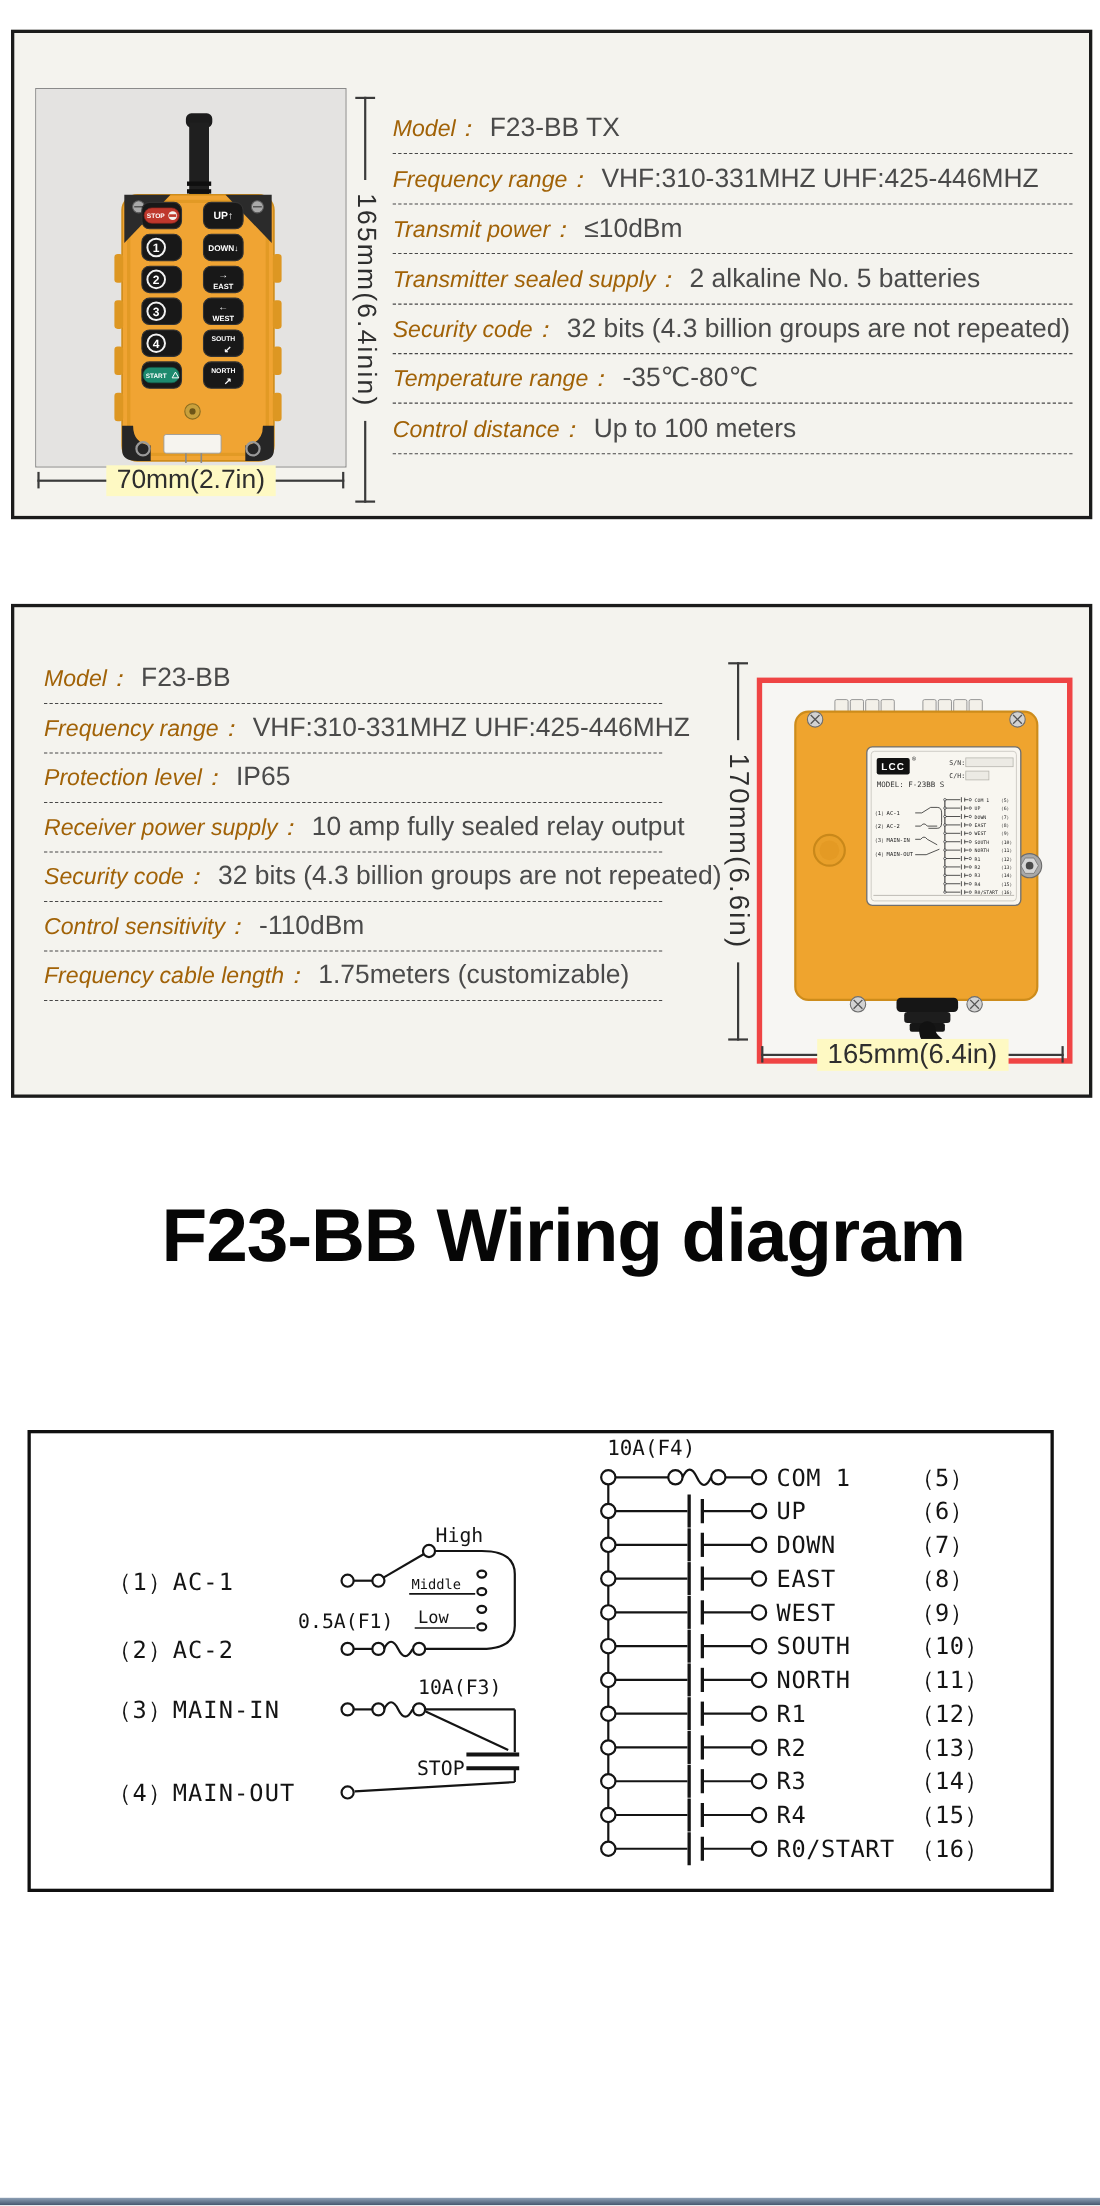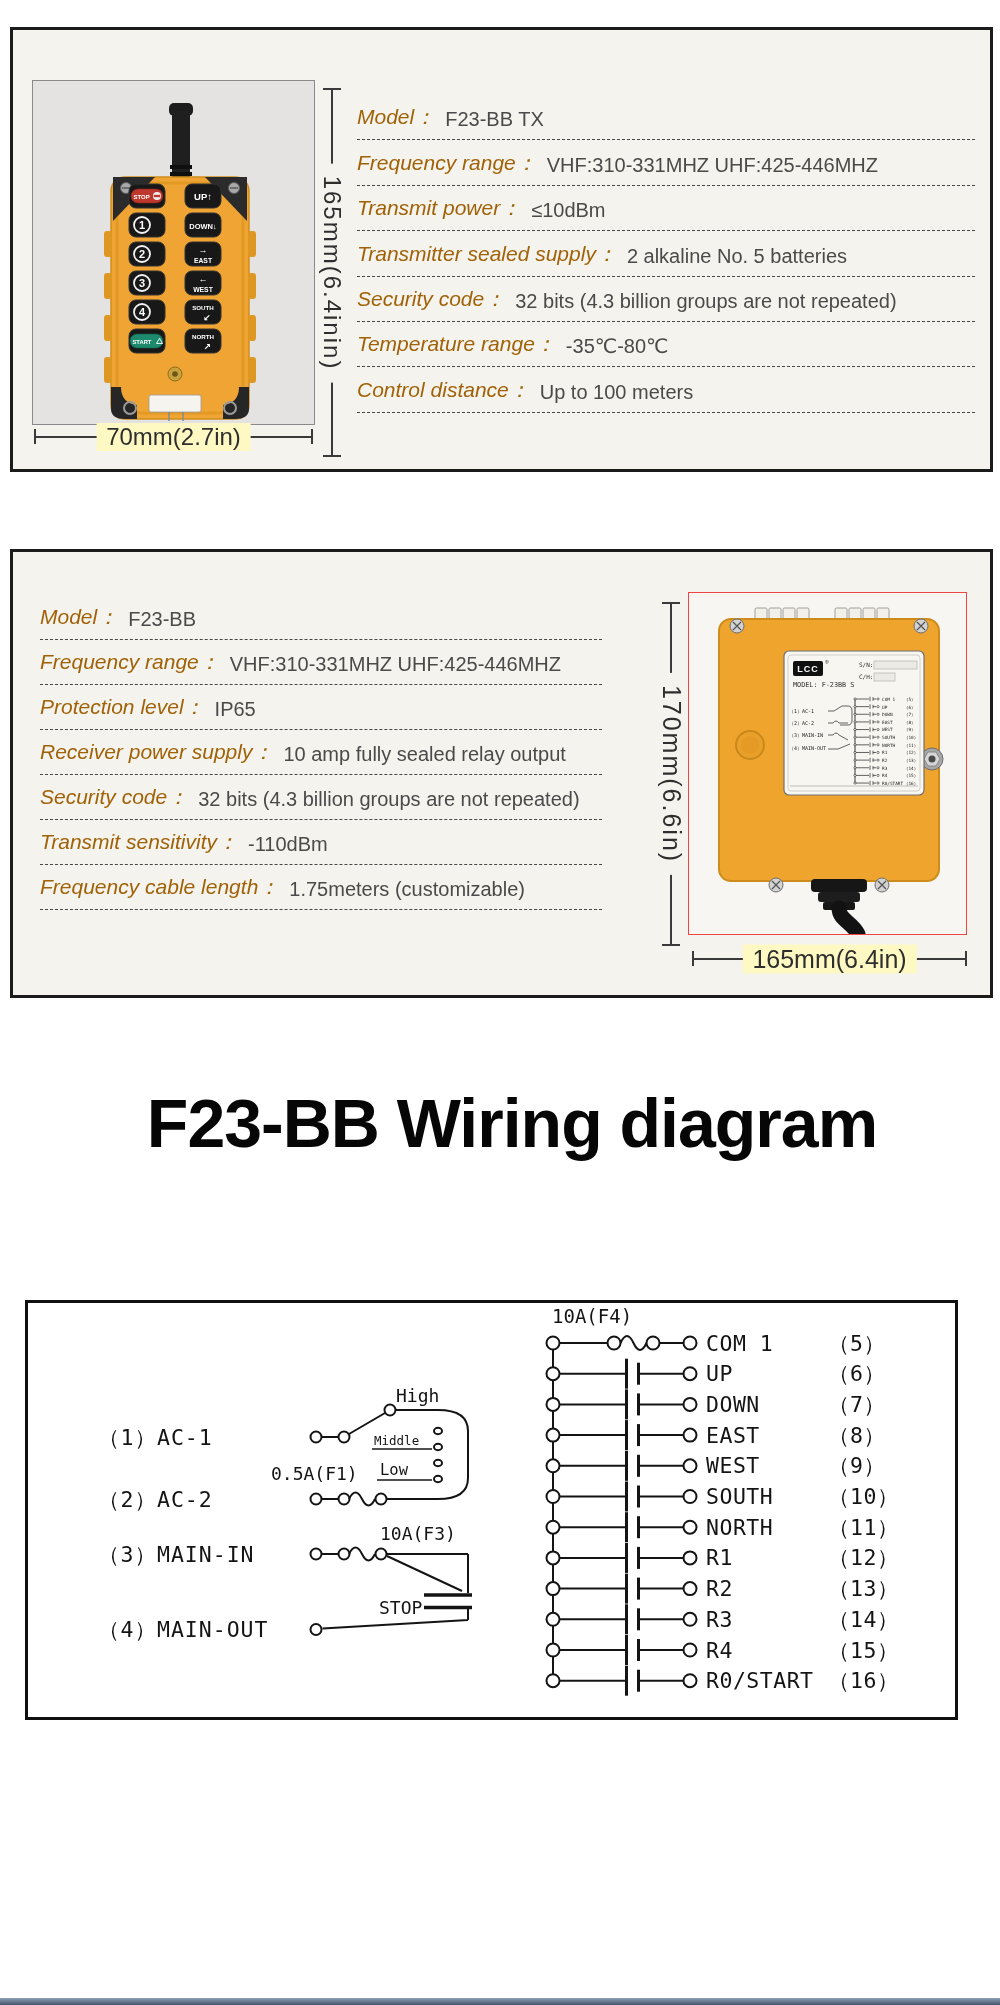--- a/index.html
+++ b/index.html
@@ -3,31 +3,31 @@
 <meta charset="utf-8">
 <style>
   html,body{margin:0;padding:0;background:#fff;}
   .page{position:relative;width:1000px;height:2005px;background:#ffffff;overflow:hidden;
         font-family:"Liberation Sans","DejaVu Sans",sans-serif;}
   .spec-box{position:absolute;background:#f4f3ee;border:3px solid #1b1b1b;box-sizing:border-box;}
   .box1{left:10px;top:27px;width:983px;height:445px;}
   .box2{left:10px;top:549px;width:983px;height:449px;}
   .photo{position:absolute;}
   .photo1{left:19px;top:50px;width:281px;height:343px;border:1px solid #8a8a8a;}
-  .photo2{left:675px;top:40px;width:277px;height:341px;border:1px solid #ef4444;}
+  .photo2{left:675px;top:64px;width:277px;height:341px;border:5px solid #ef4444;}
   .photo svg{display:block;}
   
   .specs{position:absolute;}
   .specs1{left:344px;top:65px;width:618px;}
   .specs2{left:27px;top:43px;width:562px;}
   .spec-row{height:45.4px;border-bottom:1px dashed #474747;display:flex;align-items:flex-end;
             padding-bottom:8px;box-sizing:border-box;white-space:nowrap;}
   .specs2 .spec-row{height:45px;}
   .spec-label{font-size:21px;color:#a16207;font-style:italic;}
-  .spec-value{font-size:20px;color:#4a4a4a;margin-left:10px;}
+  .spec-value{font-size:24px;color:#4a4a4a;margin-left:10px;}
   
   .ruler-v{position:absolute;width:0;}
   .rv-line{position:absolute;left:0;top:0;bottom:0;border-left:2px solid #3a3a3a;}
   .rv-cap{position:absolute;left:-8px;width:18px;height:2px;background:#3a3a3a;}
   .rv-cap.top{top:0;} .rv-cap.bot{bottom:0;}
   .rv-label{position:absolute;left:1px;top:50%;transform:translate(-50%,-50%) rotate(90deg);
             background:#f4f3ee;padding:0 12px;white-space:nowrap;font-size:24px;color:#2e2e2e;letter-spacing:2px;}
   .rv1{left:318px;top:58px;height:369px;}
   .rv2{left:657px;top:50px;height:344px;}
   .rv2 .rv-label{font-size:25px;}
@@ -221,21 +221,21 @@
         </div>
         <div class="spec-row">
           <span class="spec-label">Receiver power supply：</span>
           <span class="spec-value">10 amp fully sealed relay output</span>
         </div>
         <div class="spec-row">
           <span class="spec-label">Security code：</span>
           <span class="spec-value">32 bits (4.3 billion groups are not repeated)</span>
         </div>
         <div class="spec-row">
-          <span class="spec-label">Transmit sensitivity：</span>
+          <span class="spec-label">Control sensitivity：</span>
           <span class="spec-value">-110dBm</span>
         </div>
         <div class="spec-row">
           <span class="spec-label">Frequency cable length：</span>
           <span class="spec-value">1.75meters (customizable)</span>
         </div>
       </div>
 
     <div class="ruler-v rv2">
       <div class="rv-line"></div>

